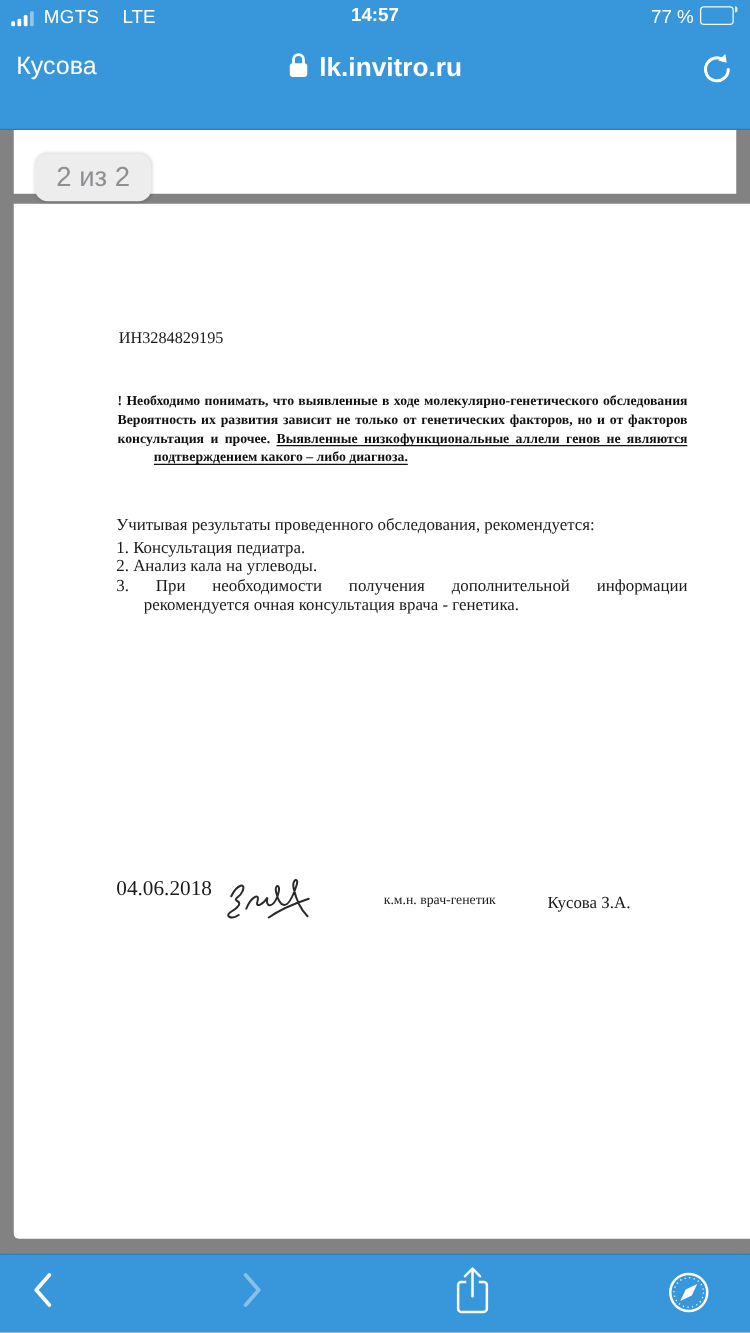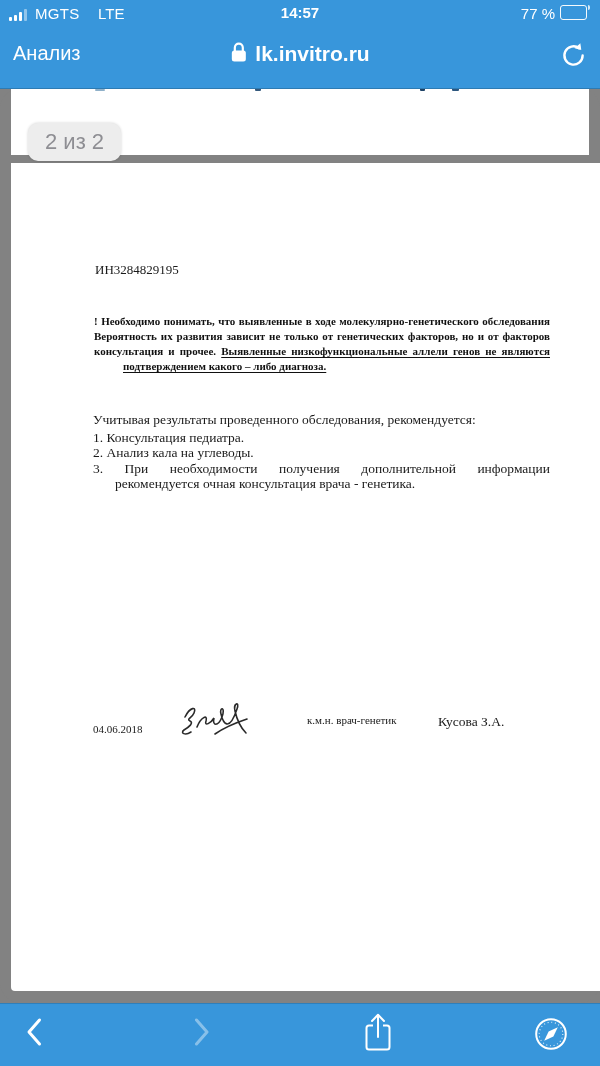--- a/index.html
+++ b/index.html
@@ -4,21 +4,21 @@
 <style>
   html,body{margin:0;padding:0;}
   body{
     width:600px;height:1066px;position:relative;overflow:hidden;
     background:#828282;
     font-family:"Liberation Sans",sans-serif;
     -webkit-font-smoothing:antialiased;
   }
   
   .header{
-    position:absolute;left:0;top:0;width:600px;height:89px;
+    position:absolute;left:0;top:0;width:600px;height:104px;
     background:#3896DB;border-bottom:1px solid rgba(0,0,0,.18);
     box-sizing:border-box;z-index:5;color:#fff;
   }
   .status-bar{position:absolute;left:0;top:0;width:100%;height:28px;}
   .signal{position:absolute;left:9px;top:9px;display:flex;align-items:flex-end;gap:2px;height:12px;}
   .signal b{display:block;width:3px;background:#fff;border-radius:1px;}
   .signal b:nth-child(1){height:4px;}
   .signal b:nth-child(2){height:6.5px;}
   .signal b:nth-child(3){height:9px;}
   .signal b:nth-child(4){height:12px;opacity:.45;}
@@ -50,21 +50,21 @@
   
   .doc{font-family:"Liberation Serif",serif;color:#1a1a1a;}
   .doc-id{position:absolute;left:84px;top:99px;font-size:13px;}
   .warning{position:absolute;left:83px;top:151px;width:456px;font-size:11px;font-weight:700;color:#111;}
   .wline{text-align:justify;text-align-last:justify;line-height:15px;height:15px;overflow:hidden;white-space:nowrap;}
   .wline.last{text-align-last:left;white-space:normal;margin-left:29px;}
   .u{text-decoration:underline;text-underline-offset:2px;text-decoration-thickness:1px;}
   .recs{position:absolute;left:82px;top:249px;width:457px;font-size:13.5px;line-height:15.6px;}
   .rec-just{text-align:justify;text-align-last:justify;white-space:nowrap;overflow:hidden;}
   .rec-indent{padding-left:22px;}
-  .sig-date{position:absolute;left:82px;top:560px;font-size:11px;}
+  .sig-date{position:absolute;left:82px;top:538px;font-size:17px;}
   .sig-scribble{position:absolute;left:166px;top:534px;}
   .sig-cred{position:absolute;left:296px;top:551px;font-size:11px;}
   .sig-name{position:absolute;left:427px;top:551px;font-size:13.5px;}
   
   .toolbar{
     position:absolute;left:0;top:1003px;width:600px;height:63px;
     background:#3896DB;border-top:1px solid rgba(0,0,0,.15);box-sizing:border-box;z-index:5;
   }
   .tb-btn{position:absolute;background:none;border:none;padding:0;cursor:pointer;top:13px;}
   .tb-back{left:26px;}
@@ -86,21 +86,21 @@
     <span class="carrier">MGTS</span>
     <span class="network">LTE</span>
     <span class="time">14:57</span>
     <span class="batt-wrap">
       <span class="batt-pct">77 %</span>
       <span class="batt-body"><span class="batt-fill"></span></span>
       <span class="batt-nub"></span>
     </span>
   </div>
   <div class="nav-row">
-    <button class="done-btn">Анализ</button>
+    <button class="done-btn">Кусова</button>
     <div class="url-group">
       <span>
         <svg width="17" height="22" viewBox="0 0 17 22">
           <path d="M4.5 10 V6.7 a4 4 0 0 1 8 0 V10" fill="none" stroke="#fff" stroke-width="2.2"></path>
           <rect x="1.5" y="9.5" width="14" height="11" rx="2.5" fill="#fff"></rect>
         </svg>
       </span>
       <span class="url-text">lk.invitro.ru</span>
     </div>
     <button class="reload-btn">

